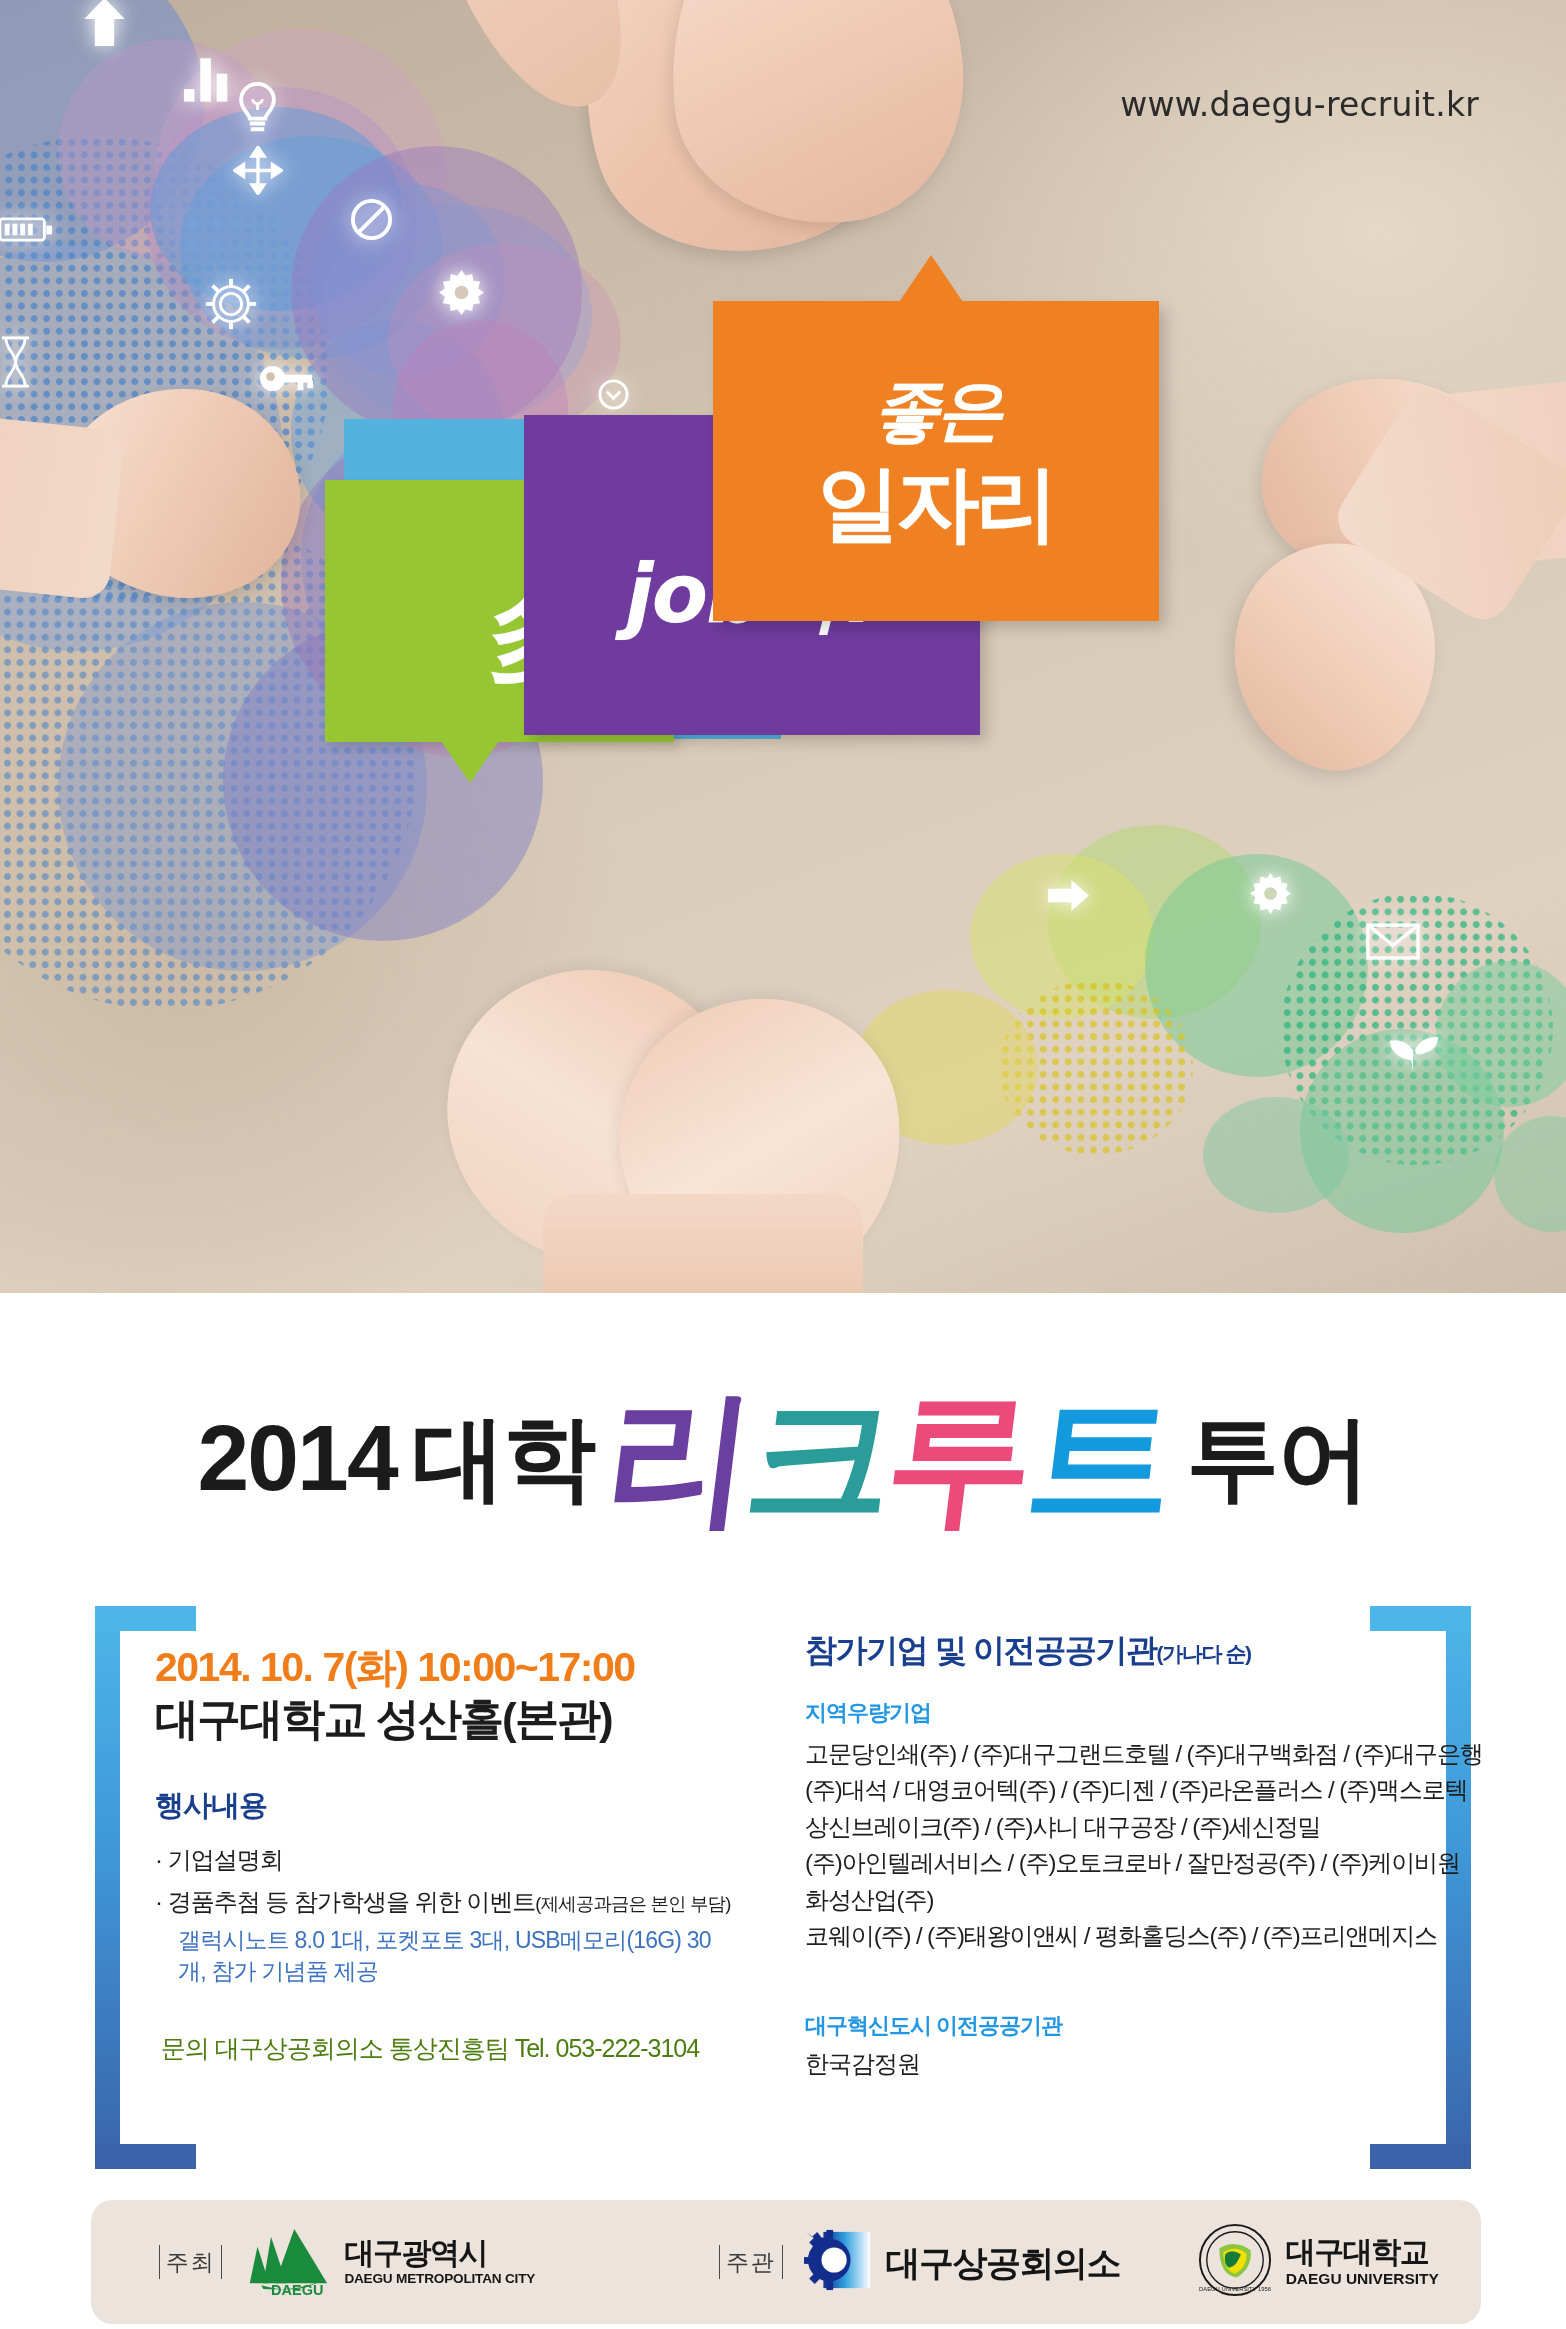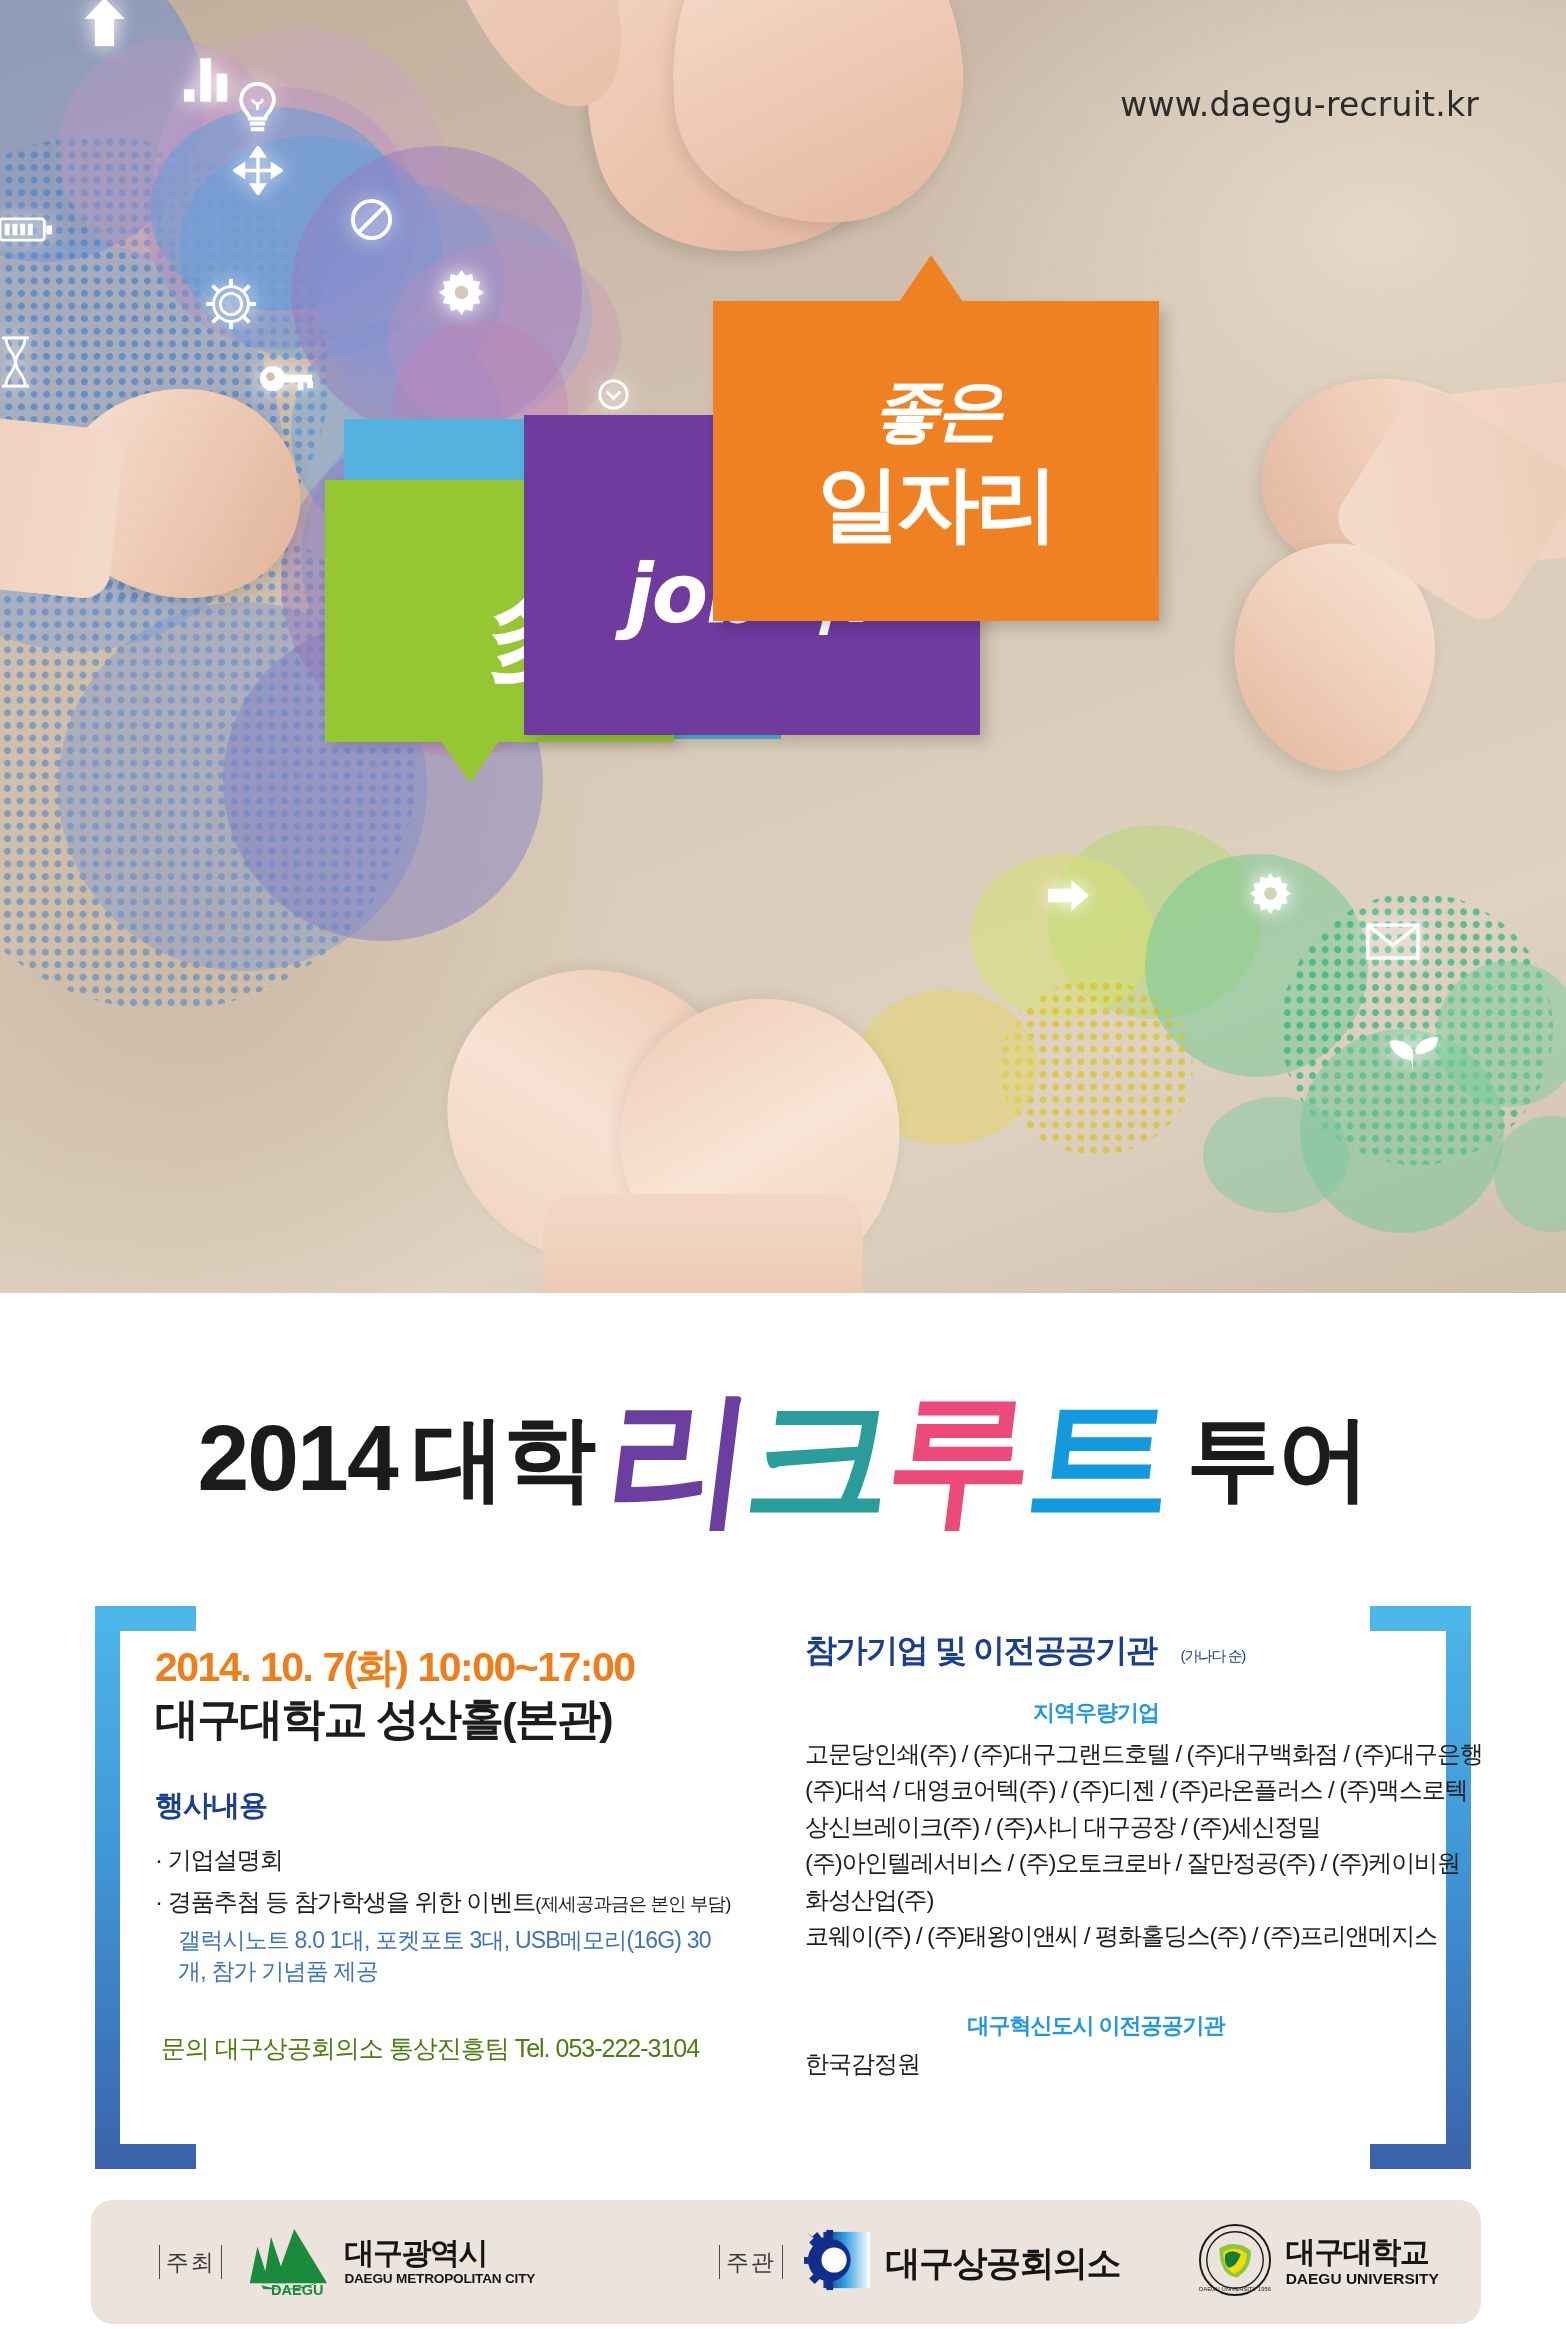--- a/index.html
+++ b/index.html
@@ -146,23 +146,23 @@
   #prize-line {
     font-size:23px; color:#3c72c0; letter-spacing:-0.8px; margin:1.9px 0 0 23px;
   }
   #contact-line {
     font-size:25px; color:#4d7c0f; letter-spacing:-1px; margin-top:45px; margin-left:5.8px;
   }
 
   #companies-heading {
     font-size:32px; font-weight:800; color:#1a3f8f; letter-spacing:-1.4px;
   }
-  #companies-heading .sub { font-size:15px; font-weight:400;margin-left:24px; }
+  #companies-heading .sub { font-size:21px; font-weight:700; }
   .sec-label {
-    font-size:22px; font-weight:800; color:#2196e3; letter-spacing:-1px; margin-top:25px;text-align:center;
+    font-size:22px; font-weight:800; color:#2196e3; letter-spacing:-1px; margin-top:25px;
   }
   .comp-list { margin-top:7.8px; }
   .comp-list .cline {
     font-size:24px; color:#1d1d1d; line-height:1.52; letter-spacing:-1.1px; white-space:nowrap;
   }
   #relocated-label { margin-top:56px; }
   #relocated-body { font-size:24px; color:#1d1d1d; letter-spacing:-1px; margin-top:7.8px; }
 
   
   #footer {

